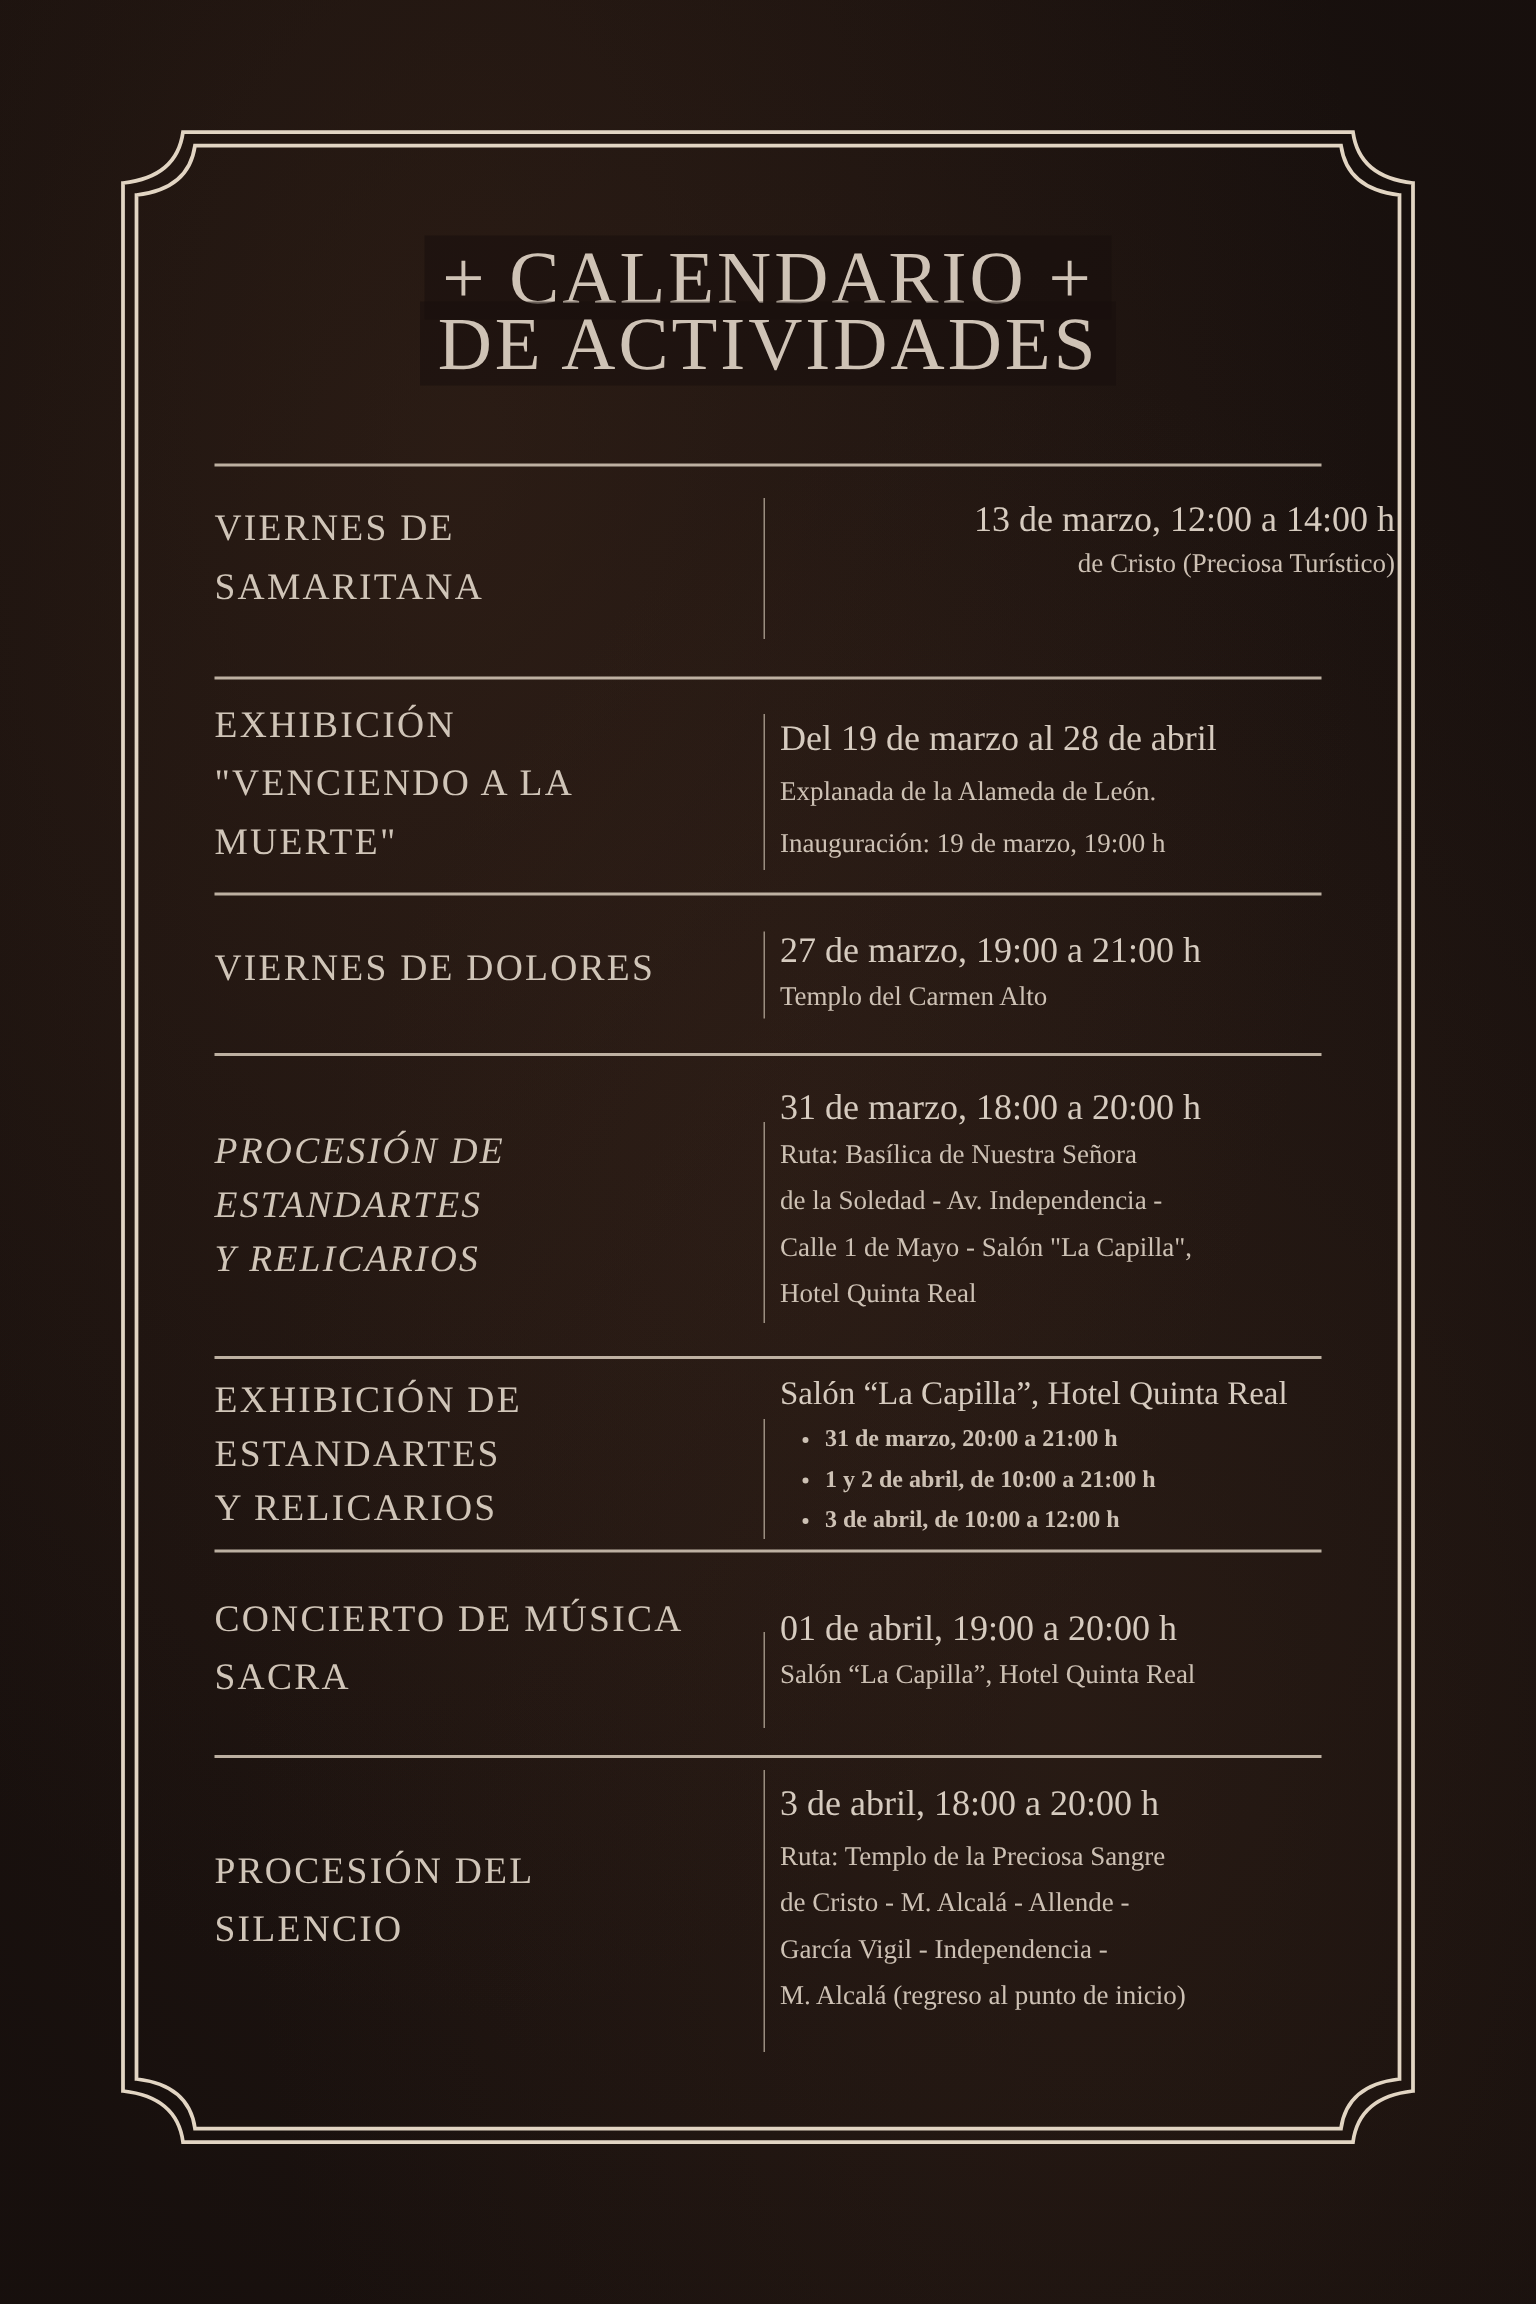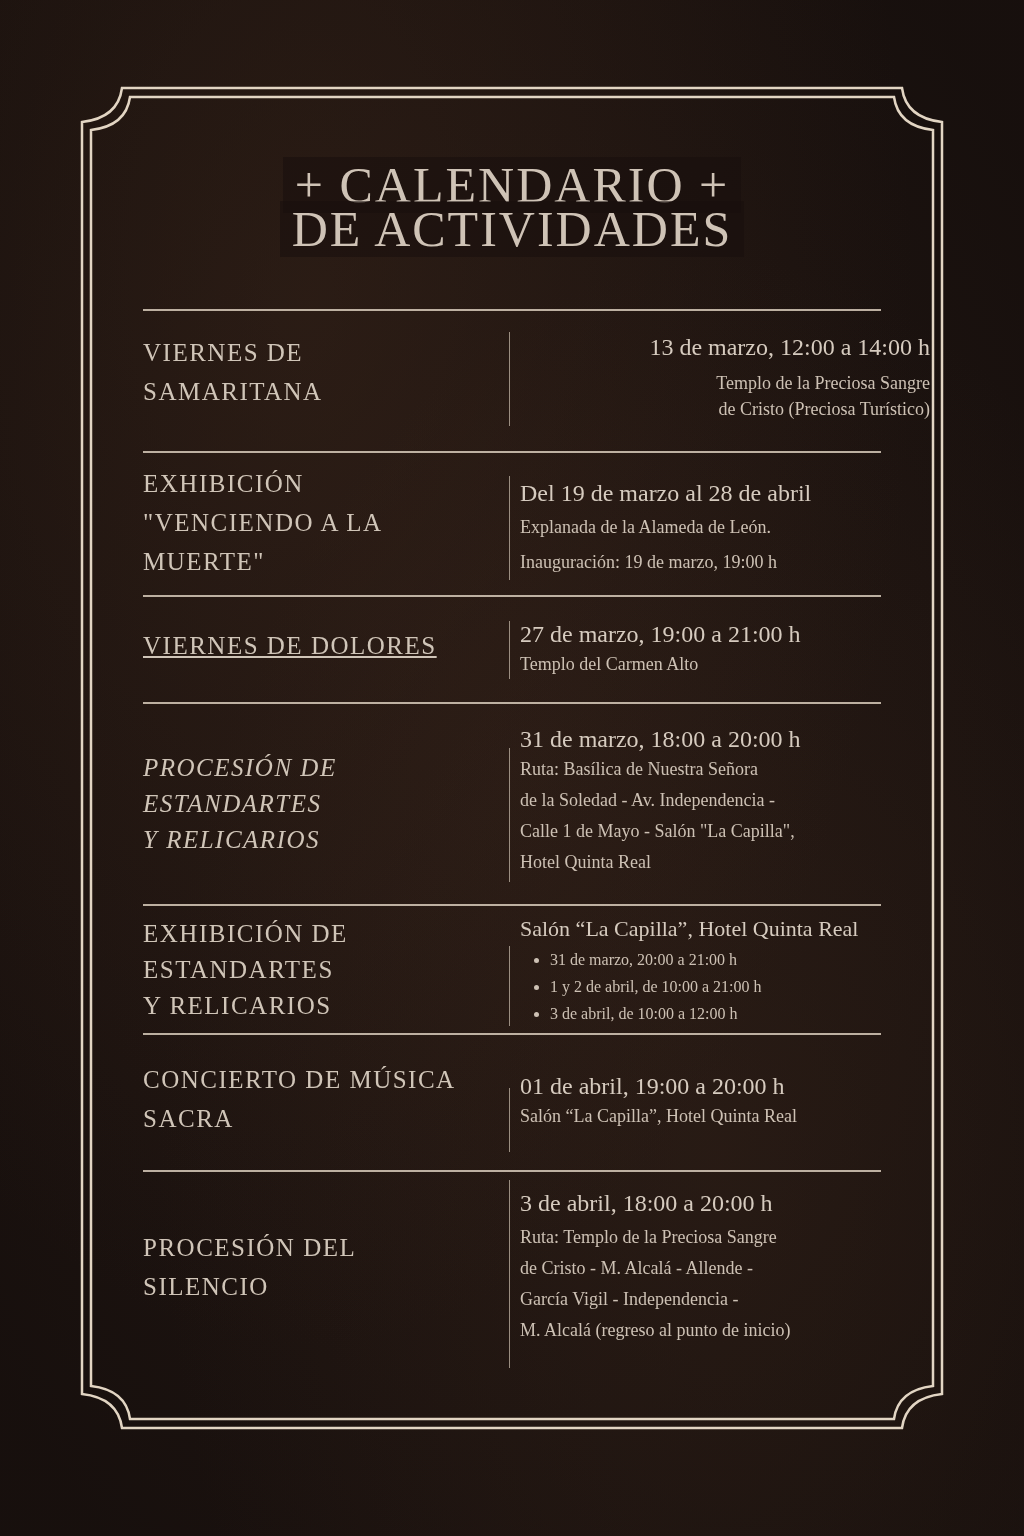--- a/index.html
+++ b/index.html
@@ -26,21 +26,21 @@
       position:absolute; left:0; width:360px;
       font-family:"Liberation Serif", serif; font-size:25px; letter-spacing:1.5px;
       line-height:36px; color:#d0c5b8;
     }
     .vline { position:absolute; left:366px; width:1px; background:#b8ab9c; opacity:.8; }
     .details { position:absolute; left:377px; width:410px; }
     .date { font-family:"Liberation Serif", serif; font-size:24px; color:#d6cbbf; line-height:30px; white-space:nowrap; }
     .info { font-family:"Liberation Serif", serif; font-size:18px; color:#cdc1b4; line-height:31px; white-space:nowrap; }
     .info.tight { line-height:26px; }
     ul.bul { margin:2px 0 0 0; padding-left:30px; }
-    ul.bul li { font-family:"Liberation Serif", serif; font-size:16px; line-height:27px; color:#cdc1b4; white-space:nowrap; }
+    ul.bul li { font-family:"Liberation Serif", serif; font-size:16px; line-height:27px; color:#cdc1b4; white-space:nowrap;font-weight:bold; }
   </style>
 </head>
 <body>
 
 <svg class="frame-svg" width="1024" height="1536" viewBox="0 0 1024 1536">
   <path d="M122 88 H902 Q906 118 942 122 V1394 Q906 1398 902 1428 H122 Q118 1398 82 1394 V122 Q118 118 122 88 Z" fill="none" stroke="#e2d5c3" stroke-width="2.5"></path>
   <path d="M130 97 H894 Q898 126 933 130 V1386 Q898 1390 894 1419 H130 Q126 1390 91 1386 V130 Q126 126 130 97 Z" fill="none" stroke="#e2d5c3" stroke-width="2.5"></path>
 </svg>
 
 <div class="title" style="top:156px;"><span>+ CALENDARIO +</span></div>
@@ -49,21 +49,20 @@
 <div class="divider" style="top:309px;"></div>
 
 <div class="row" style="top:332px;">
   <div class="event-name" style="top:3px;">
     <div>VIERNES DE</div>
     <div style="margin-top:3px;">SAMARITANA</div>
   </div>
   <div class="vline" style="top:0; height:94px;"></div>
   <div class="details" style="top:0;text-align:right;">
     <div class="date">13 de marzo, 12:00 a 14:00 h</div>
-    <div class="info tight" style="margin-top:8px;">Templo de la Preciosa Sangre</div>
     <div class="info tight">de Cristo (Preciosa Turístico)</div>
   </div>
 </div>
 
 <div class="divider" style="top:451px;"></div>
 
 <div class="row" style="top:466px;">
   <div class="event-name" style="top:0;">
     <div>EXHIBICIÓN</div>
     <div style="margin-top:3px;">"VENCIENDO A LA</div>
@@ -73,21 +72,21 @@
   <div class="details" style="top:12px;">
     <div class="date">Del 19 de marzo al 28 de abril</div>
     <div class="info" style="margin-top:4px;">Explanada de la Alameda de León.</div>
     <div class="info" style="margin-top:4px;">Inauguración: 19 de marzo, 19:00 h</div>
   </div>
 </div>
 
 <div class="divider" style="top:595px;"></div>
 
 <div class="row" style="top:617px;">
-  <div class="event-name" style="top:11px; width:380px;text-decoration:underline;">
+  <div class="event-name" style="top:11px; width:380px;">
     <div>VIERNES DE DOLORES</div>
   </div>
   <div class="vline" style="top:4px; height:58px;"></div>
   <div class="details" style="top:2px;">
     <div class="date">27 de marzo, 19:00 a 21:00 h</div>
     <div class="info tight" style="margin-top:2px;">Templo del Carmen Alto</div>
   </div>
 </div>
 
 <div class="divider" style="top:702px;"></div>

